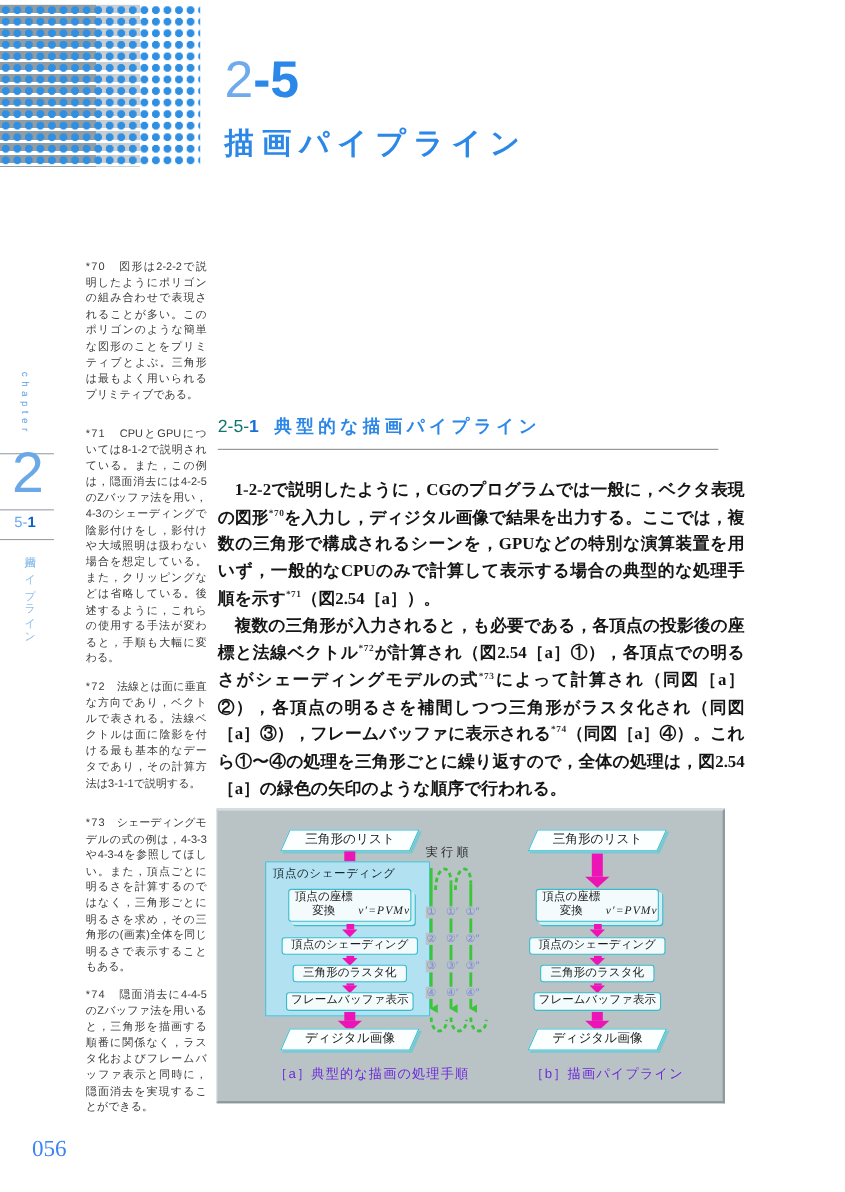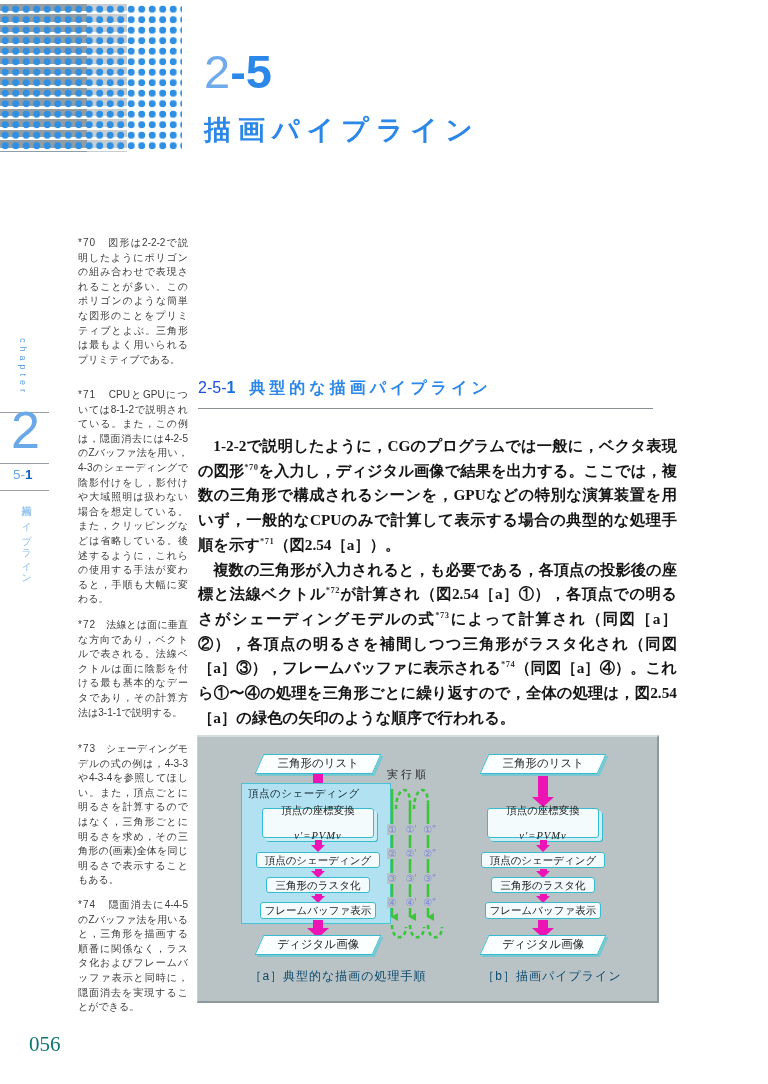--- a/index.html
+++ b/index.html
@@ -50,21 +50,21 @@
     color:#2b87e8; letter-spacing:7px; }
 
   
   .intro-wrap { position:absolute; left:198px; top:157px; width:478px; }
   .intro-wrap p { font-size:14.2px; line-height:21.5px; font-weight:500; text-align:justify;
     color:#1b1b1b; }
 
   
   .subhead { position:absolute; left:198px; top:378px; width:455px;
     border-bottom:1.4px solid #8a8f94; padding-bottom:9px; font-size:16px; }
-  .subhead .num-lt { color:#1d4ed8;margin-top:44px; }
+  .subhead .num-lt { color:#0f766e;margin-top:44px; }
   .subhead .num-bd { color:#1a70d8; font-weight:bold; }
   .subhead .st { color:#2b87e8; font-weight:bold; letter-spacing:4px; margin-left:14px; }
 
   
   .body-wrap { position:absolute; left:198px; top:434px; width:479px;
     font-family:"Liberation Serif", serif; }
   .body-wrap p { font-size:15.3px; line-height:24.7px; text-align:justify;
     text-indent:1em; color:#151515;font-weight:bold; }
   sup.fn { font-size:8.5px; vertical-align:super; line-height:0; letter-spacing:0.5px; color:#333; }
 
@@ -78,50 +78,50 @@
   .para > span { display:block; transform:skewX(24deg); text-align:center;
     font-size:11.5px; font-weight:500; line-height:17px; color:#1b1b1b; white-space:nowrap; }
 
   .loopbox { position:absolute; left:43px; top:46px; width:150px; height:141px;
     background:#b2e1f2; border:1.2px solid #49c3d4; }
   .loop-label { position:absolute; left:50px; top:50px; font-size:10.5px; font-weight:500;
     color:#14242a; letter-spacing:0.5px; }
 
   .step { position:absolute; background:#f3fbfd; border:1.3px solid #38bccd; border-radius:3px;
     text-align:center; font-size:10.5px; font-weight:500; color:#1b1b1b;
-    display:flex; flex-direction:column; justify-content:center; line-height:12.5px; }
+    display:flex; flex-direction:row; justify-content:center; line-height:12.5px; }
   .step.stack { box-shadow:3px 3px 0 #cdeef4, 4px 4px 0 #38bccd; }
   .formula { font-family:"Liberation Serif", serif; font-style:italic; font-size:10.5px;
     letter-spacing:1px;margin-top:14px; }
 
   .bigarrow, .smarrow { position:absolute; display:flex; flex-direction:column; align-items:center; }
   .bigarrow .stem { width:10px; background:#ec14b5; }
   .bigarrow .head { width:0; height:0; border-left:11px solid transparent;
     border-right:11px solid transparent; border-top:10px solid #ec14b5; }
   .smarrow .stem { width:7px; background:#ec14b5; }
   .smarrow .head { width:0; height:0; border-left:7px solid transparent;
     border-right:7px solid transparent; border-top:7px solid #ec14b5; }
 
   .exec-label { position:absolute; left:189px; top:30px; font-size:11px; letter-spacing:3px;
     color:#2a2a2a; font-weight:500; }
   .exec-svg { position:absolute; left:186px; top:42px; }
   .marks { position:absolute; left:185px; top:80px; width:56px; height:98px;
     display:grid; grid-template-columns:repeat(3,18.6px); grid-template-rows:repeat(4,24.5px); }
   .marks span { justify-self:center; align-self:center; font-size:10px; color:#7b87d8;
     background:#b9c3c6; line-height:11px; padding:0 0.5px; }
 
-  .figlabel { position:absolute; top:231px; font-size:12px; font-weight:500; color:#0c4a6e;
+  .figlabel { position:absolute; top:231px; font-size:12px; font-weight:500; color:#6d28d9;
     text-align:center; letter-spacing:1px; }
   .fl-a { left:28px; width:224px; }
   .fl-b { left:258px; width:192px; }
 
   .caption { position:absolute; left:197px; top:1008px; width:474px; font-size:11.5px;
     color:#4a90e0; font-weight:500; }
 
-  .pagenum { position:absolute; left:29px; top:1032px; font-size:21px; color:#0f766e;
+  .pagenum { position:absolute; left:29px; top:1032px; font-size:21px; color:#3b82f6;
     font-family:"Liberation Serif", serif; }
 </style>
 </head>
 <body>
 
 <div class="page">
 
   <div class="dots"></div>
 
   <div class="chapter-word">chapter</div>

